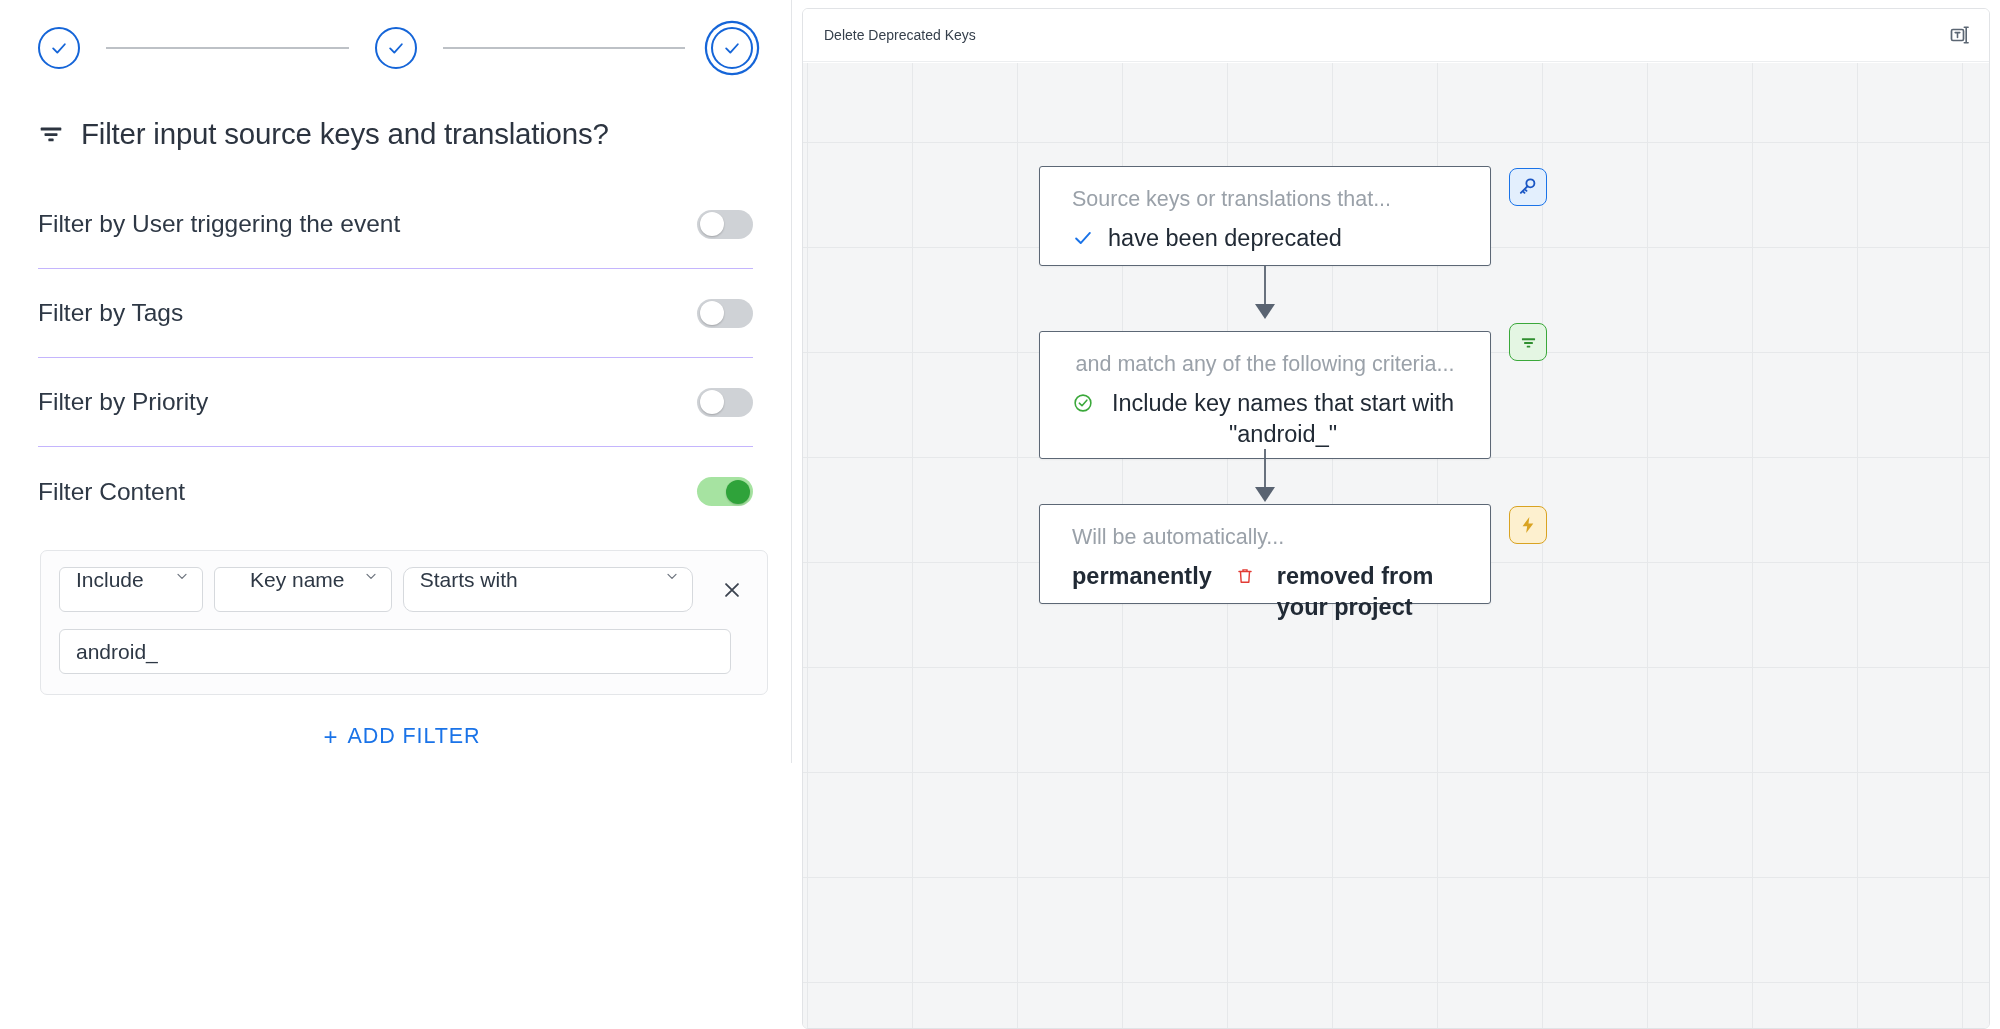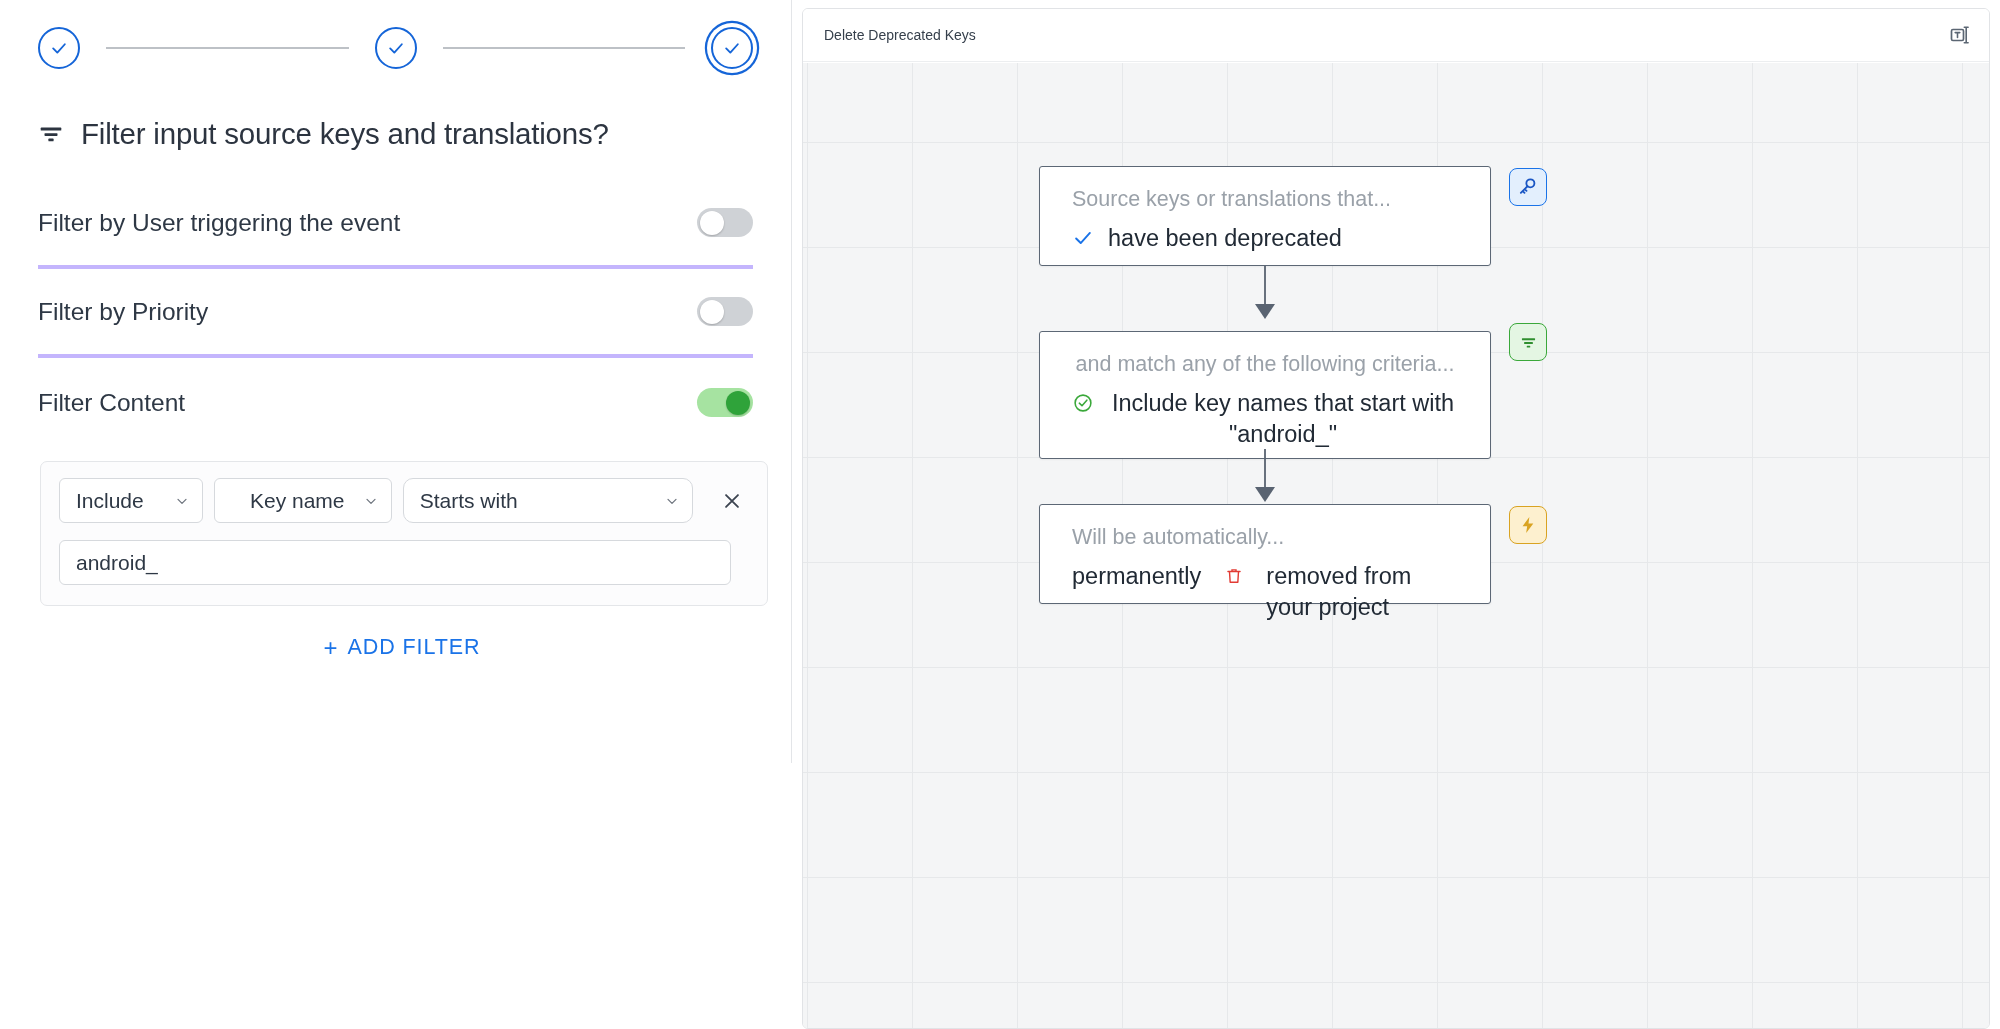--- a/index.html
+++ b/index.html
@@ -63,21 +63,21 @@
     font-weight: 400;
   }
 
   
   .filter-rows { margin-top: 29px; }
   .filter-row {
     display: flex;
     align-items: center;
     justify-content: space-between;
     height: 89px;
-    border-bottom: 4px solid #c4b5fd;
+    border-bottom: 1px solid #c4b5fd;
   }
   .filter-row:last-child { border-bottom: none; }
   .filter-row-label {
     font-size: 24.5px;
     color: #2e3845;
     font-weight: 400;
   }
   .toggle {
     width: 56px; height: 29px;
     border-radius: 15px;
@@ -112,21 +112,21 @@
     display: flex;
     align-items: center;
     gap: 11px;
   }
   .select-box {
     height: 45px;
     border: 1px solid #d6d9dd;
     border-radius: 6px;
     background: #ffffff;
     display: flex;
-    align-items: center;
+    align-items: flex-start;
     justify-content: space-between;
     padding: 0 12px 0 16px;
     font-size: 21px;
     color: #2e3845;
     cursor: pointer;
     white-space: nowrap;
   }
   .select-box.sel-include { width: 146px; }
   .select-box.sel-field   { width: 180px; padding-left: 35px; }
   .select-box.sel-op      { width: 295px; border-radius: 10px; }
@@ -285,20 +285,26 @@
 
     <div class="filter-rows">
 
       <div class="filter-row">
         <span class="filter-row-label">Filter by User triggering the event</span>
         <div class="toggle">
             <span class="knob"></span>
           </div>
       </div>
 
+      <div class="filter-row">
+        <span class="filter-row-label">Filter by Tags</span>
+        <div class="toggle">
+            <span class="knob"></span>
+          </div>
+      </div>
 
       <div class="filter-row">
         <span class="filter-row-label">Filter by Priority</span>
         <div class="toggle">
             <span class="knob"></span>
           </div>
       </div>
 
       <div class="filter-row">
         <span class="filter-row-label">Filter Content</span>
@@ -405,21 +411,21 @@
           </svg>
         </div>
 
         <svg class="connector" style="left:440px; top:386px;" width="44" height="55" viewBox="0 0 44 55">
           <path d="M22 0 V40" stroke="#596371" stroke-width="1.8"></path>
           <path d="M12 38 L32 38 L22 53 Z" fill="#596371"></path>
         </svg>
 
         <div class="node" style="left:236px; top:441px; width:452px; height:100px;">
           <div class="node-hint">Will be automatically...</div>
-          <div class="node-line" style="gap:12px;">
+          <div class="node-line" style="gap:12px;font-weight:bold;">
             <span class="node-text-inline">permanently</span>
             <svg class="li-icon" style="margin:5px 10px 0 11px;" width="20" height="20" viewBox="0 0 24 24" fill="none">
               <path d="M4.8 6.6H19.2" stroke="#e23b34" stroke-width="1.8" stroke-linecap="round"></path>
               <path d="M9.6 6.2V4.6H14.4V6.2" stroke="#e23b34" stroke-width="1.7" stroke-linecap="round"></path>
               <path d="M6.6 6.8L7.4 19.4H16.6L17.4 6.8" stroke="#e23b34" stroke-width="1.7" stroke-linecap="round" stroke-linejoin="round"></path>
             </svg>
             <span class="node-text-inline">removed from your project</span>
           </div>
         </div>
         <div class="badge amber" style="left:706px; top:443px;">

